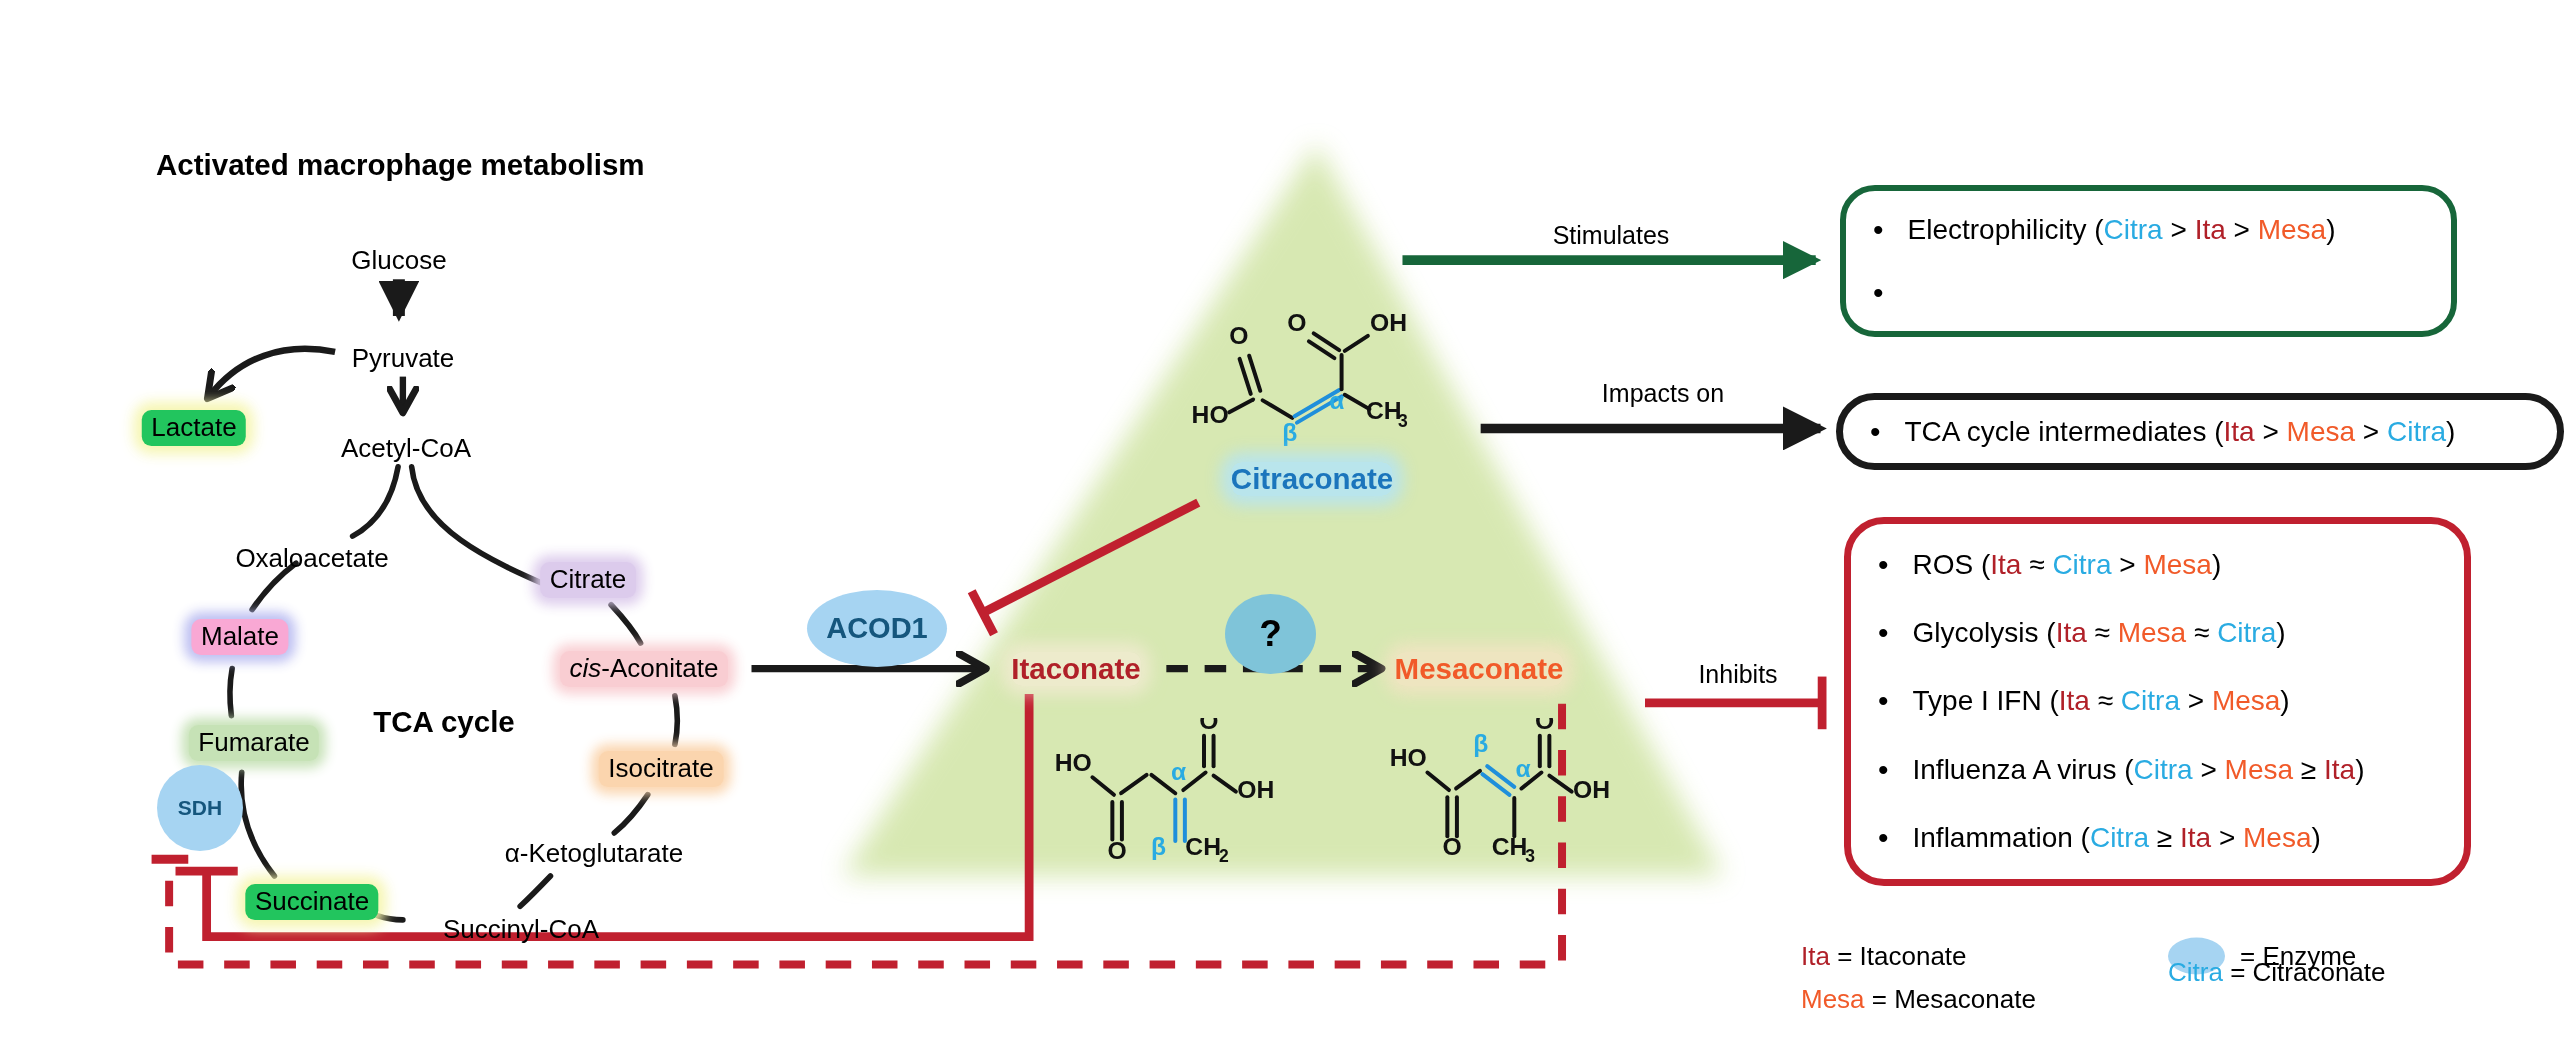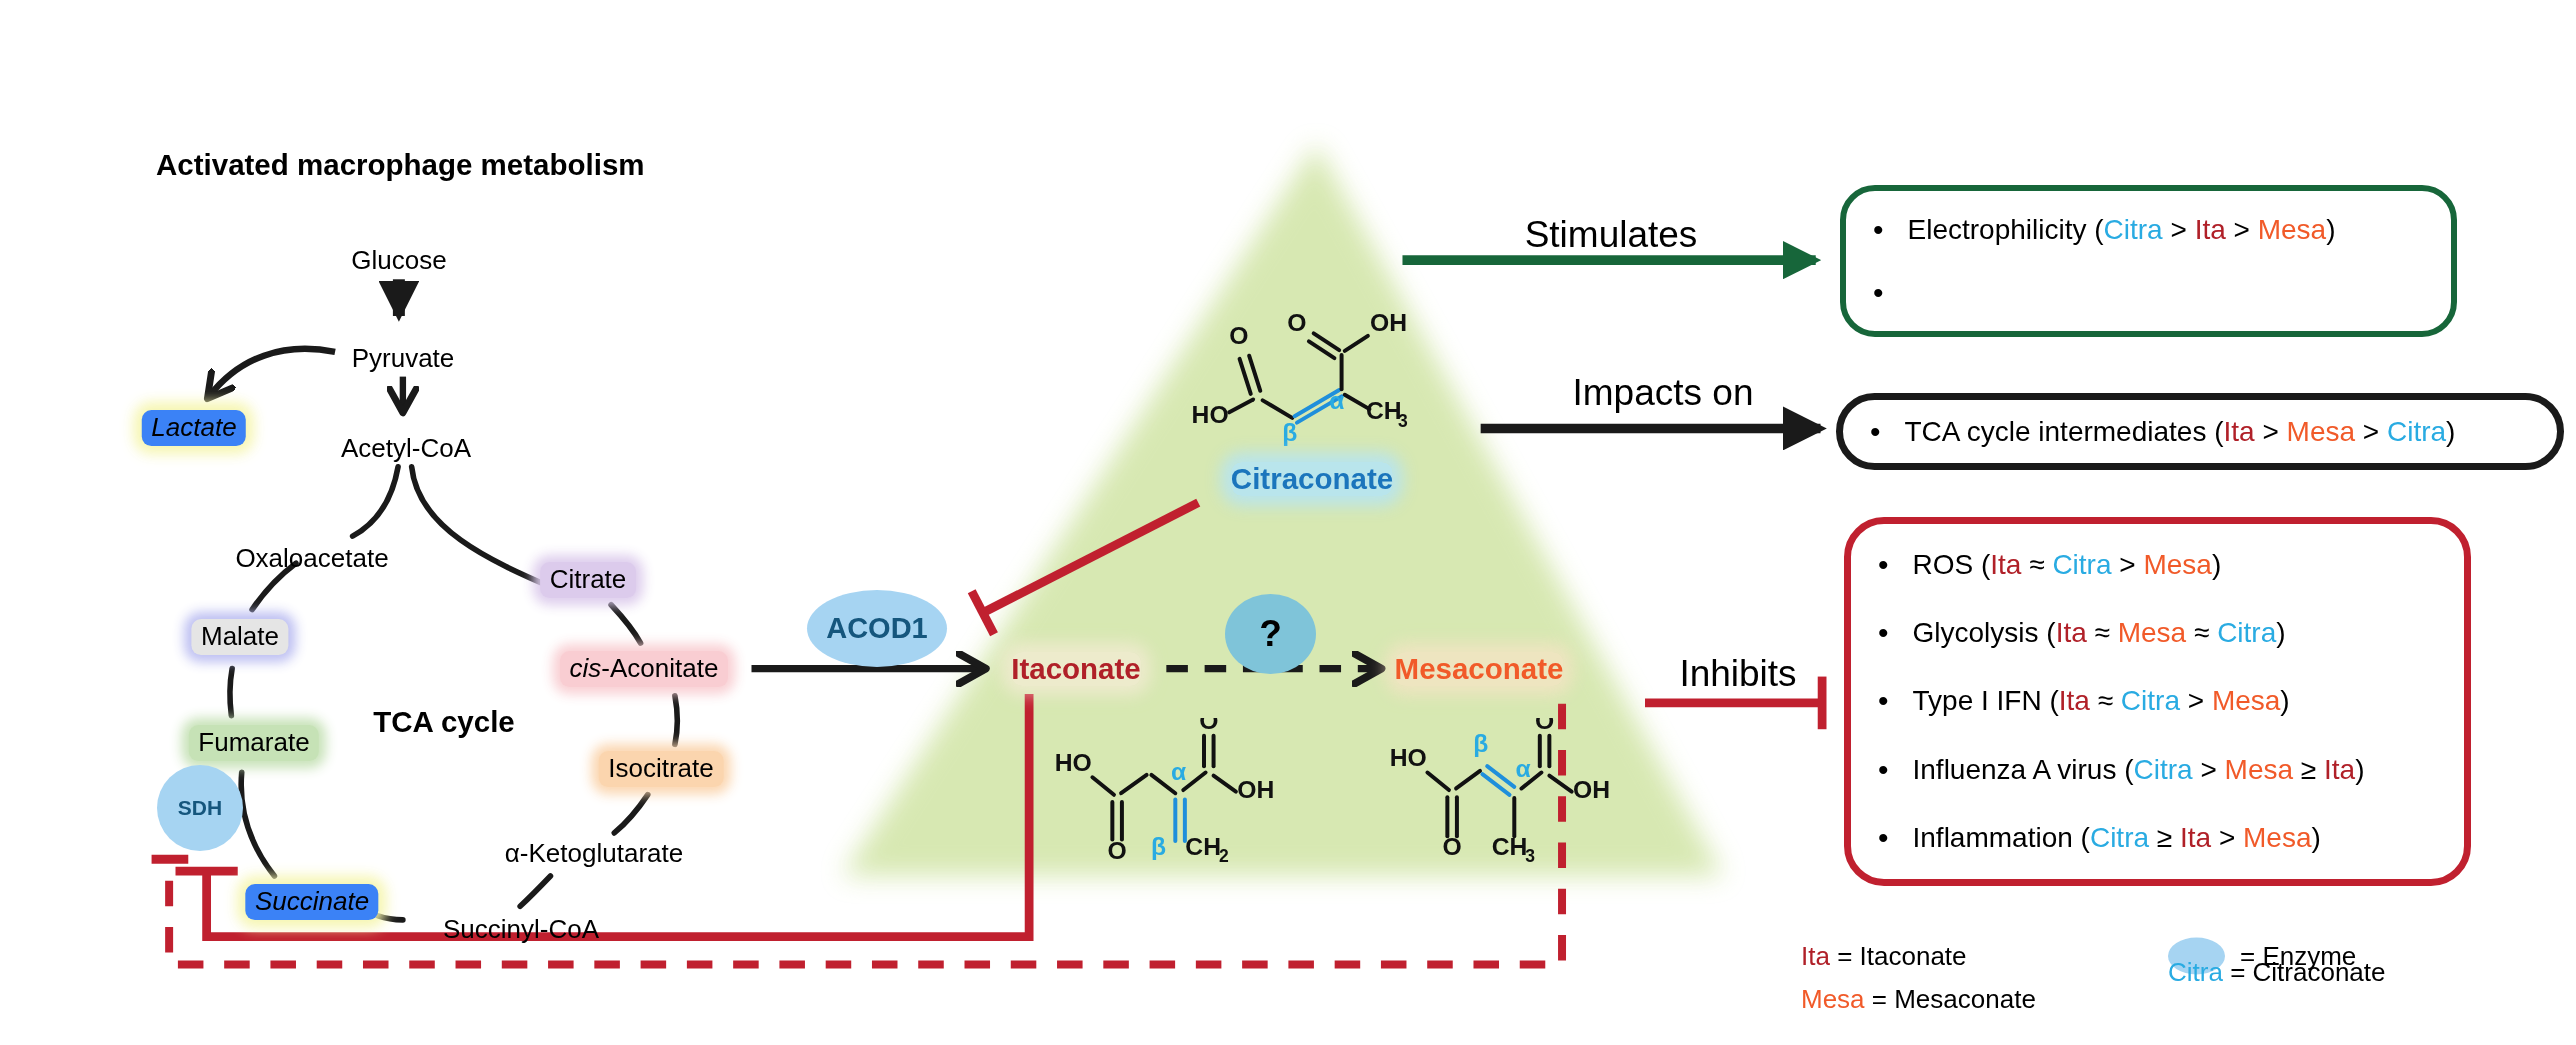--- a/index.html
+++ b/index.html
@@ -5,38 +5,38 @@
   html,body{margin:0;padding:0;}
   body{
     width:2576px;height:1046px;position:relative;background:#ffffff;
     font-family:"Liberation Sans", sans-serif;overflow:hidden;color:#111;
   }
   #lines{position:absolute;left:0;top:0;}
   .lbl{position:absolute;transform:translate(-50%,-50%);font-size:26px;white-space:nowrap;color:#000;text-align:center;}
   .bold{font-weight:bold;}
   .title{font-size:29.5px;font-weight:bold;transform:none;}
   .hl{padding:2.4px 9.6px;border-radius:9.6px;}
-  .hl-yellow{background:#3b82f6;box-shadow:0 0 12.8px 8px rgba(246,246,174,.95);font-style:italic;}
+  .hl-yellow{background:#22c55e;box-shadow:0 0 12.8px 8px rgba(246,246,174,.95);}
   .hl-purple{background:#dccbec;box-shadow:0 0 11.2px 7.2px rgba(220,203,236,.95);}
-  .hl-peri{background:#e5e5e5;box-shadow:0 0 11.2px 7.2px rgba(186,189,241,.95);}
+  .hl-peri{background:#f9a8d4;box-shadow:0 0 11.2px 7.2px rgba(186,189,241,.95);}
   .hl-pink{background:#f9cdd2;box-shadow:0 0 11.2px 7.2px rgba(249,205,210,.95);}
   .hl-green{background:#c6e2b6;box-shadow:0 0 11.2px 7.2px rgba(198,226,182,.95);}
   .hl-orange{background:#fbd5ae;box-shadow:0 0 11.2px 7.2px rgba(251,213,174,.95);}
   .enzyme{
     position:absolute;border-radius:50%;background:var(--enzyme_fill);
     display:flex;align-items:center;justify-content:center;
     color:var(--enzyme_text);font-weight:bold;font-size:29px;
   }
   .qcircle{position:absolute;border-radius:50%;background:var(--qfill);
     display:flex;align-items:center;justify-content:center;color:#000;font-weight:bold;font-size:37px;}
   .tri-lbl{font-weight:bold;font-size:29.5px;border-radius:11.2px;}
   .ita-lbl{color:var(--ita);background:rgba(255,236,226,.55);box-shadow:0 0 16px 9.6px rgba(255,236,226,.55);}
   .mesa-lbl{color:var(--mesa);background:rgba(253,226,202,.6);box-shadow:0 0 16px 9.6px rgba(253,226,202,.6);}
   .citra-lbl{color:var(--citraconate_label);background:rgba(178,227,250,.8);box-shadow:0 0 16px 9.6px rgba(178,227,250,.8);}
-  .arrow-lbl{font-size:37px;color:#000;}
+  .arrow-lbl{font-size:25px;color:#000;}
   .obox{position:absolute;background:#fff;display:flex;flex-direction:column;justify-content:space-around;box-sizing:border-box;padding:6.4px 0 6.4px 27px;}
   .obox.green{border:6.4px solid var(--green);border-radius:35px;}
   .obox.black{border:7.2px solid #1a1a1a;border-radius:40px;}
   .obox.red{border:7.2px solid var(--red);border-radius:40px;}
   .oitem{display:flex;align-items:center;gap:24px;font-size:28px;color:#000;white-space:nowrap;}
   .bullet{font-size:30px;line-height:1;}
   .legend-row{position:absolute;display:flex;align-items:center;font-size:26px;color:#000;white-space:nowrap;}
   .legend-ellipse{width:57px;height:37px;border-radius:50%;background:var(--enzyme_fill);}
   svg text{font-family:"Liberation Sans", sans-serif;font-weight:bold;fill:#111;}
   .bondlbl{font-size:31px;}

